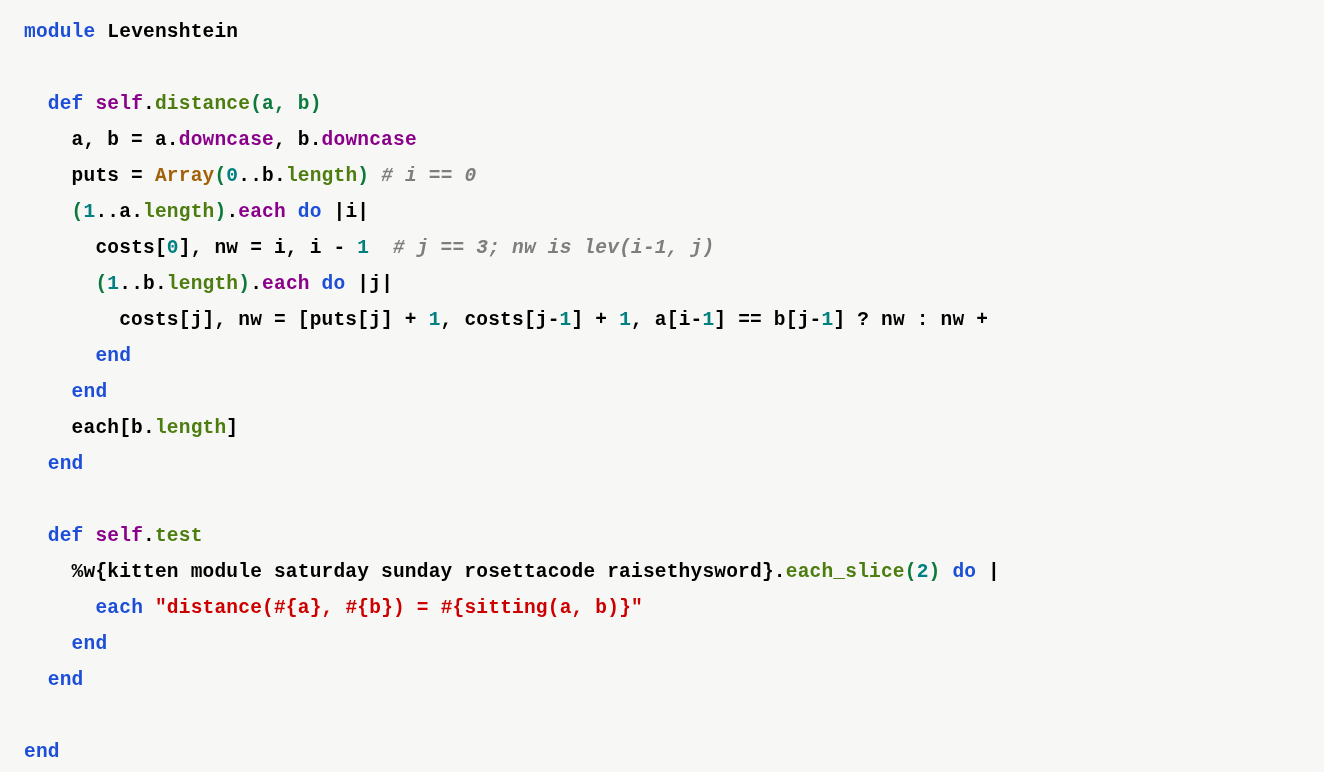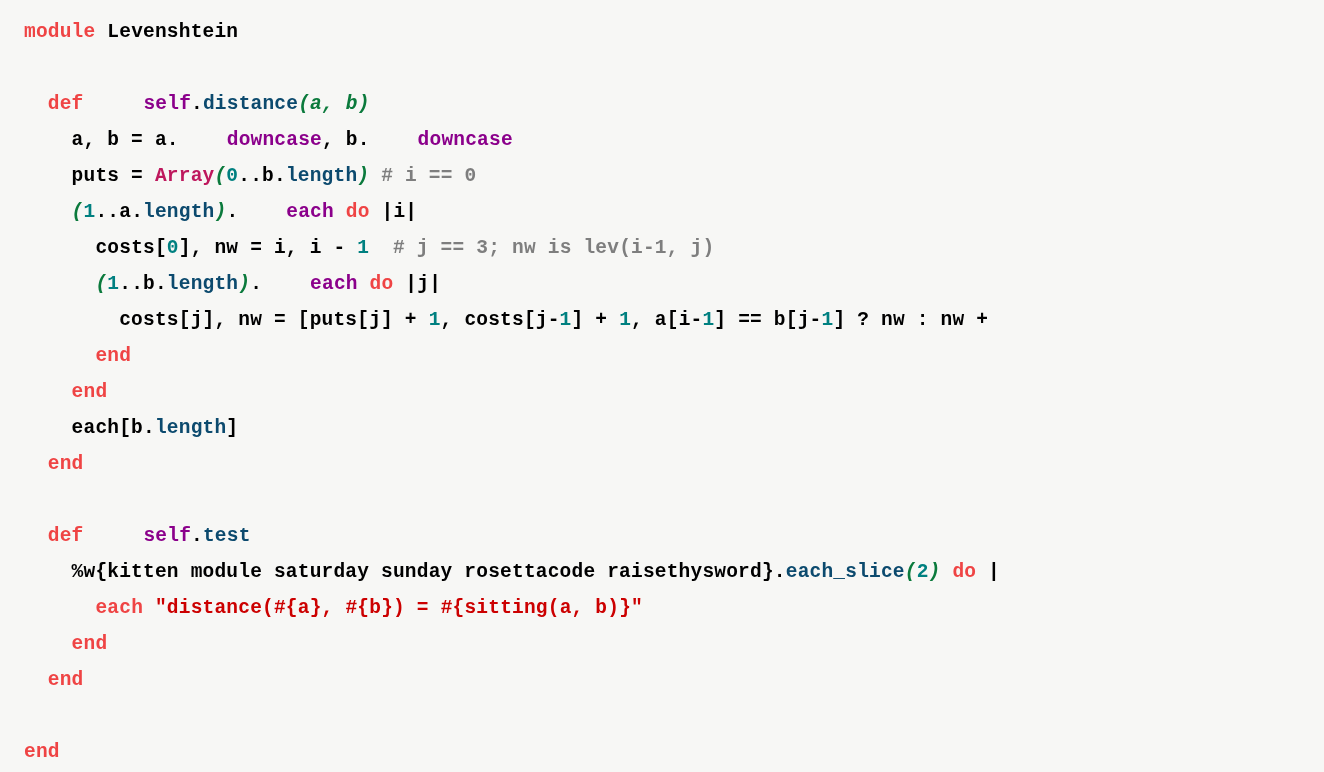--- a/index.html
+++ b/index.html
@@ -14,29 +14,29 @@
     margin: 0;
     padding: 14px 8px 14px 24px;
     font-family: "Courier New", Courier, monospace;
     font-size: 19.5px;
     line-height: 36px;
     font-weight: bold;
     white-space: pre;
     color: #000;
     letter-spacing: 0.2px;
   }
-  .kw   { color: #ef4444; }   
-  .cls  { color: #be185d; }   
-  .meth { color: #8b008b; margin-left: 48px; }   
-  .fn   { color: #0c4a6e; }   
+  .kw   { color: #1d4ed8; }   
+  .cls  { color: #a16207; }   
+  .meth { color: #8b008b; }   
+  .fn   { color: #4d7c0f; }   
   .num  { color: #008080; }   
   .str  { color: #cc0000; }   
-  .com  { color: #7e7e7e; }      
+  .com  { color: #7e7e7e; font-style: italic; }      
   .dot  { color: #000; }
-  .par  { color: #0b7a3c; font-style: italic; }   
+  .par  { color: #0b7a3c; }   
 </style>
 </head>
 <body>
 
 <pre class="code"><span><span class="kw">module</span> <span>Levenshtein</span></span>
 
 <span>  <span class="kw">def</span> <span class="meth">self</span><span class="dot">.</span><span class="fn">distance</span><span class="par">(a, b)</span></span>
 <span>    <span>a, b = a</span><span class="dot">.</span><span class="meth">downcase</span><span>, b</span><span class="dot">.</span><span class="meth">downcase</span></span>
 <span>    <span>puts = </span><span class="cls">Array</span><span class="par">(</span><span class="num">0</span><span>..</span><span>b</span><span class="dot">.</span><span class="fn">length</span><span class="par">)</span> <span class="com"># i == 0</span></span>
 <span>    <span class="par">(</span><span class="num">1</span><span>..</span><span>a</span><span class="dot">.</span><span class="fn">length</span><span class="par">)</span><span class="dot">.</span><span class="meth">each</span> <span class="kw">do</span> <span>|i|</span></span>

